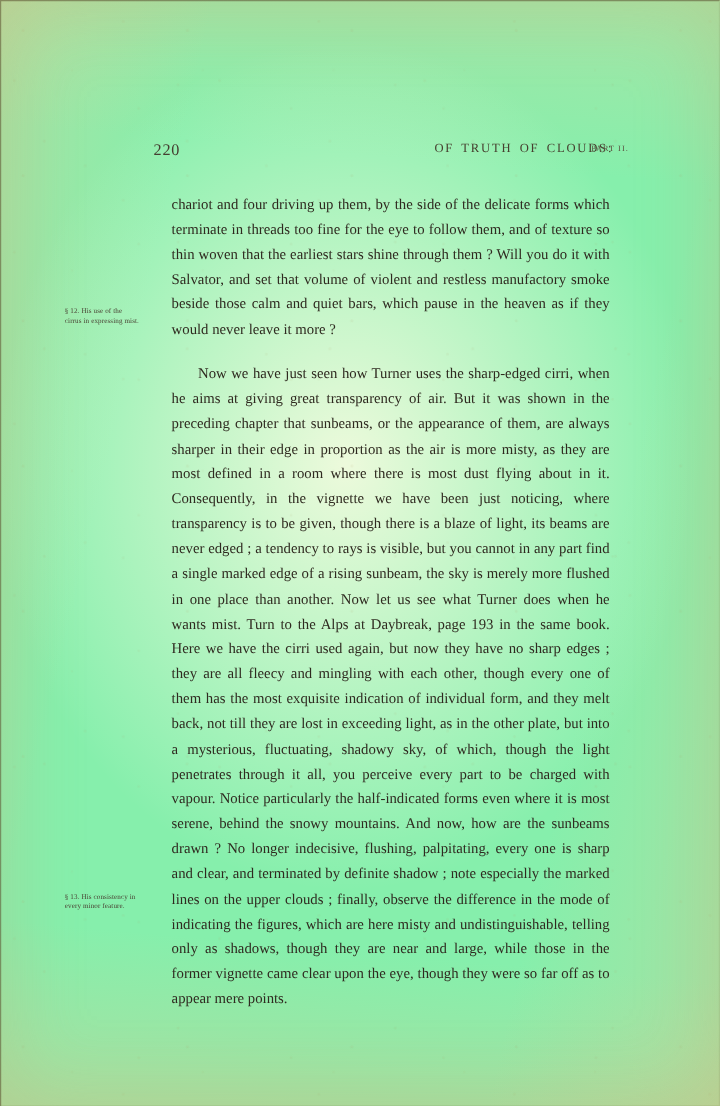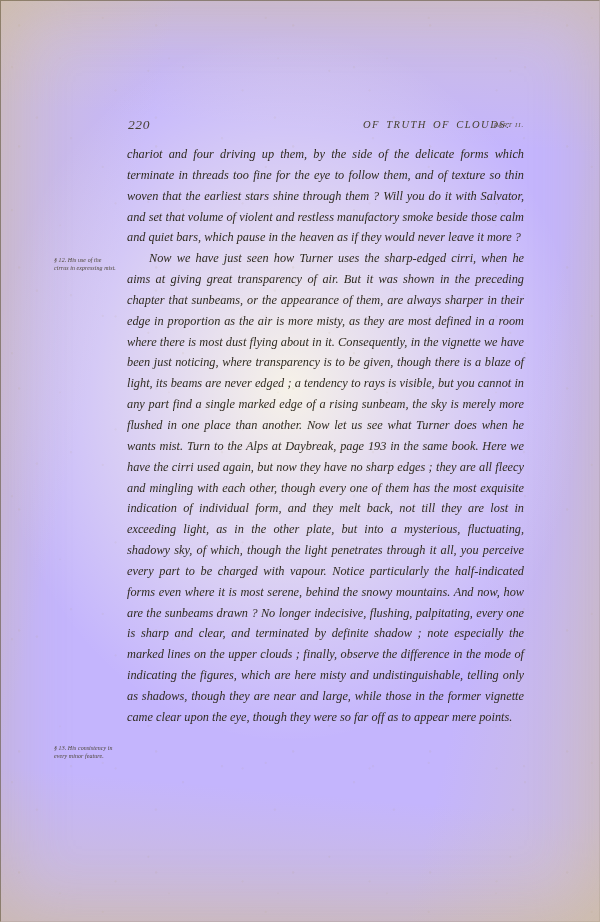--- a/index.html
+++ b/index.html
@@ -102,21 +102,21 @@
     left: 127px;
     top: 144px;
     width: 397px;
     color: #2f2a20;
     font-size: 12.3px;
     line-height: 20.85px;
     text-align: justify;
     text-align-last: left;
   }
   .textblock p {
-    margin: 0;
+    margin: 16px;
   }
   .textblock p + p {
     margin-top: 0;
   }
   .indent {
     text-indent: 22px;
   }
   
   .para { white-space: normal; }
 
@@ -139,21 +139,21 @@
   .vignette {
     position: absolute;
     inset: 0;
     pointer-events: none;
     box-shadow: inset 0 0 58px 12px rgba(196,176,118,0.30);
   }
 </style>
 </head>
 <body>
 
-<div class="scan" style="background: #c4b5fd; font-style: italic;">
+<div class="scan" style="background: #86efac;">
 
   <div class="paper-tone"></div>
   <div class="paper-speckle"></div>
 
   <div class="running-head">
     <span class="folio">220</span>
     <span class="head-title">OF TRUTH OF CLOUDS:</span>
     <span class="head-part">PART II.</span>
   </div>
 

